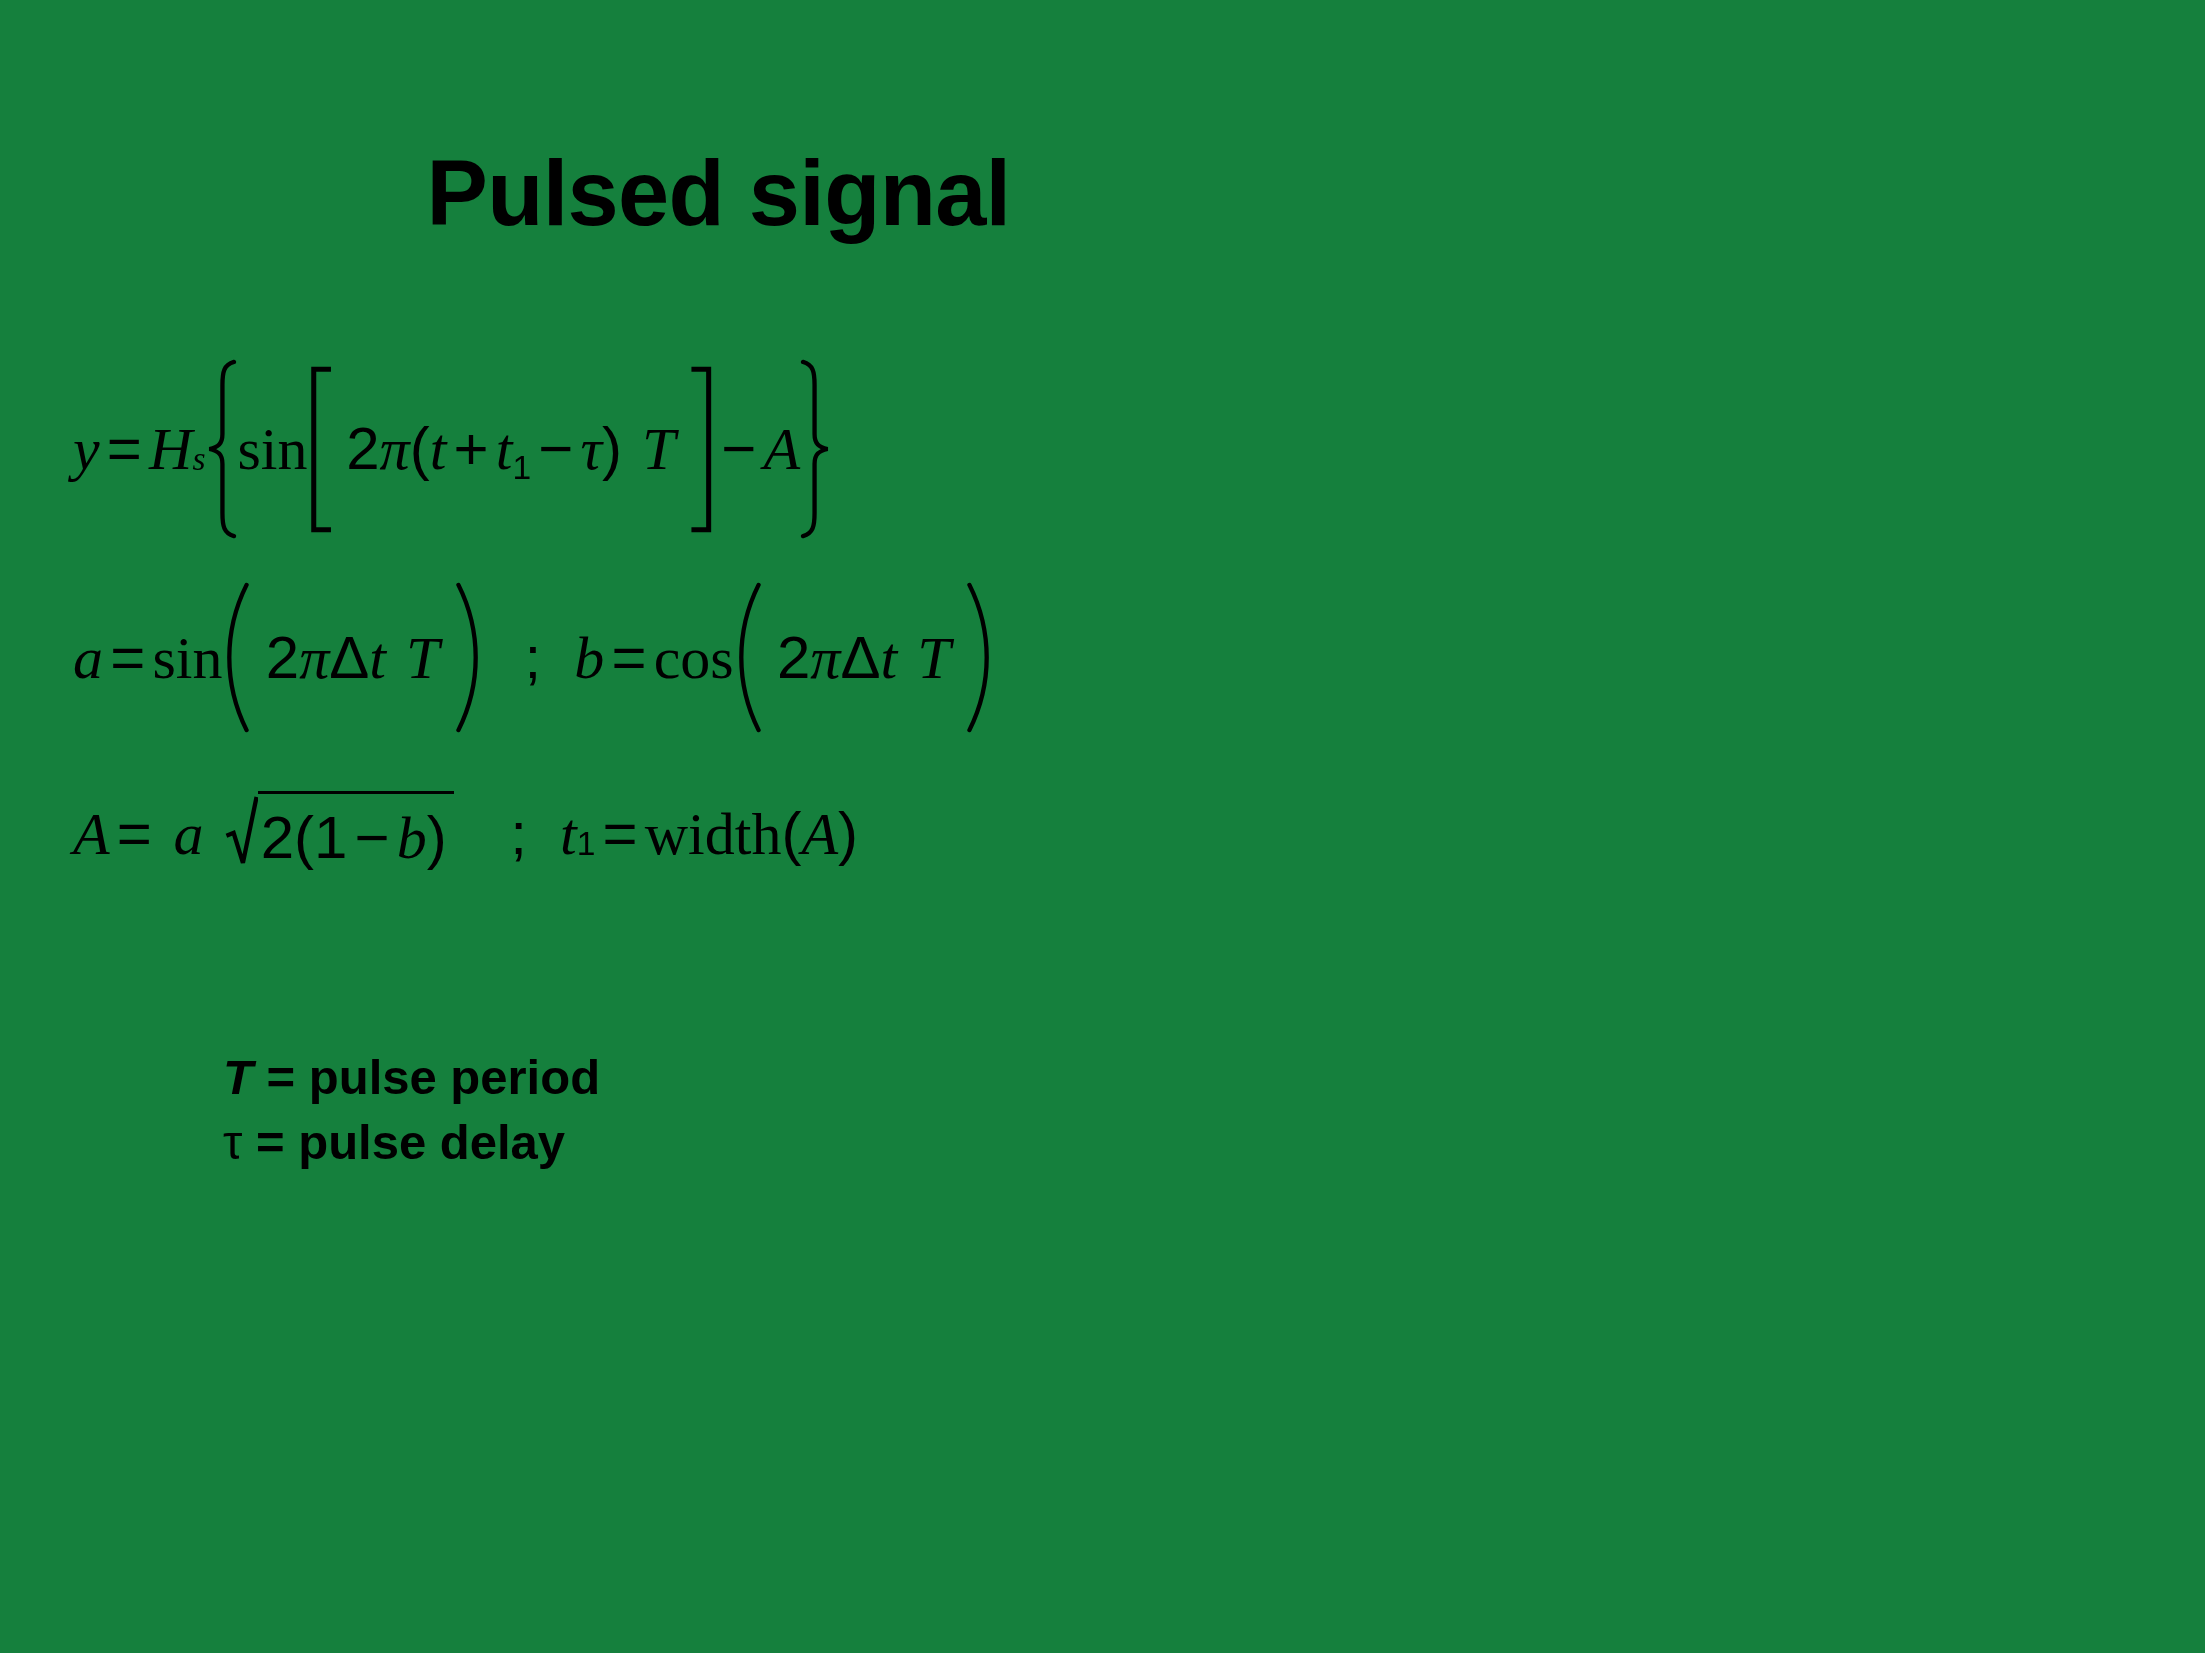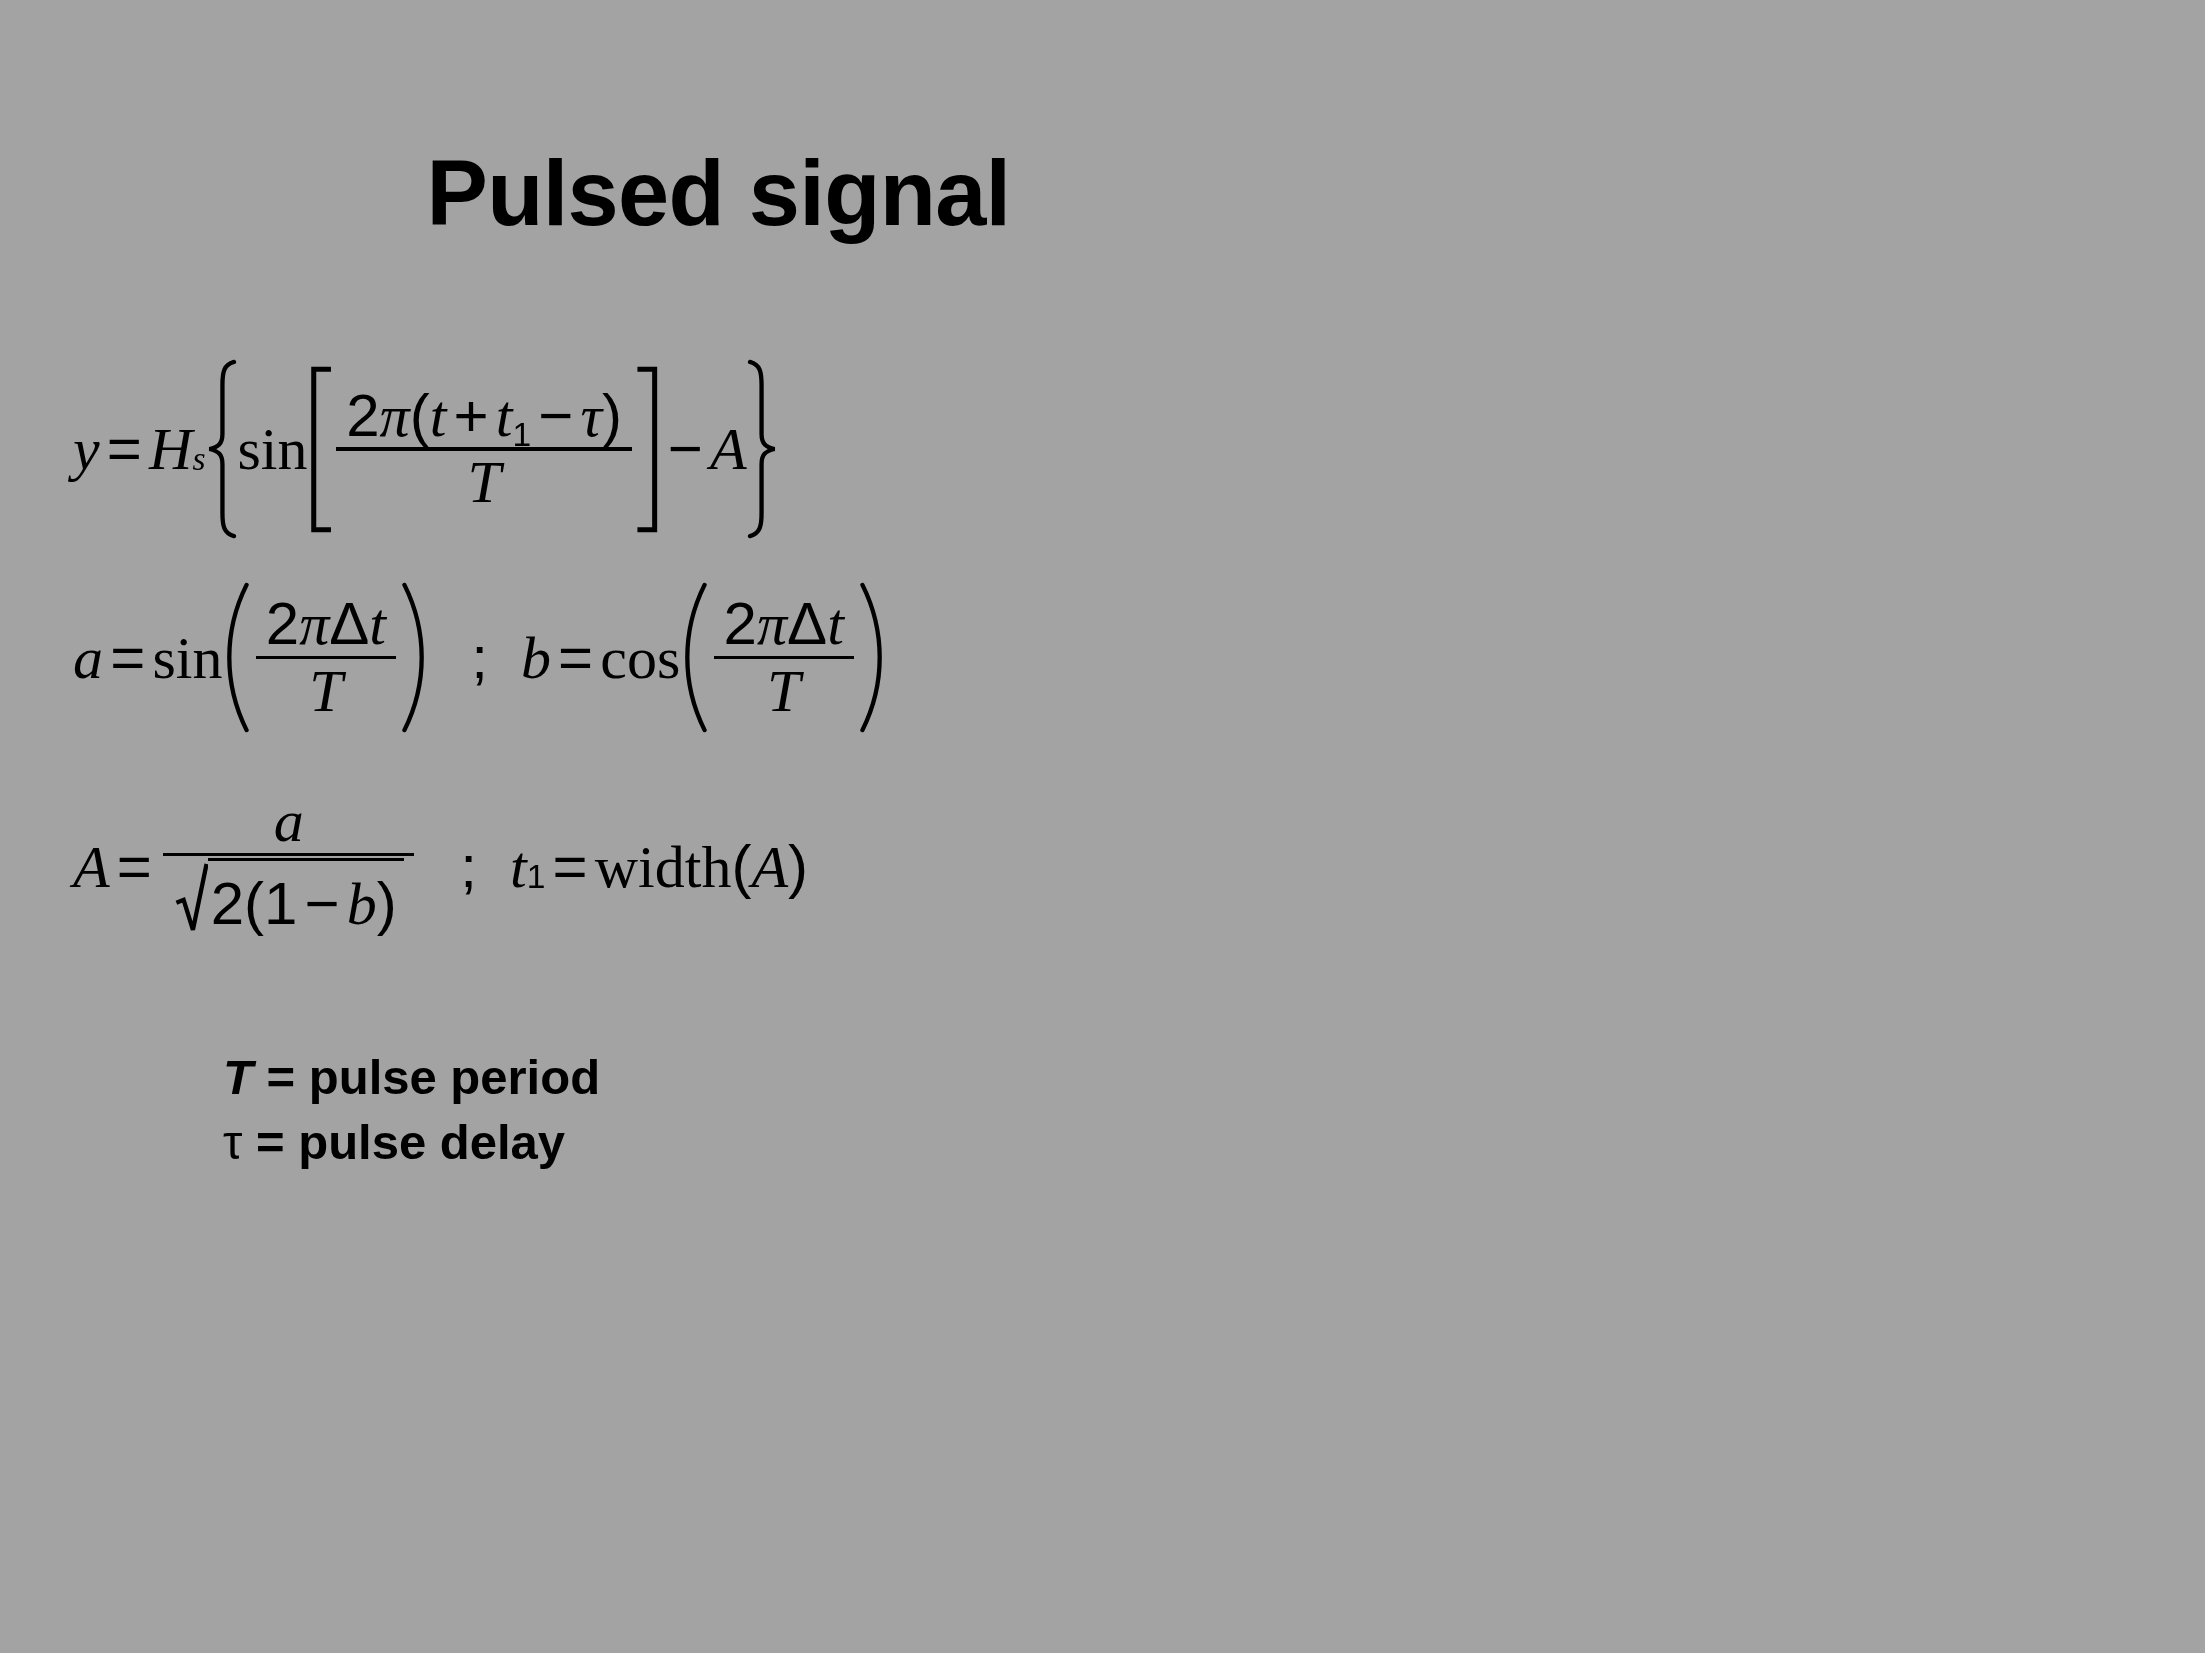--- a/index.html
+++ b/index.html
@@ -5,21 +5,21 @@
 <style>
   html, body {
     margin: 0;
     padding: 0;
     background: #ffffff;
   }
   #slide {
     position: relative;
     width: 2205px;
     height: 1654px;
-    background: #a3a3a3;
+    background: #15803d;
     overflow: hidden;
     font-family: "Liberation Sans", sans-serif;
     color: #000000;
   }
 
   
   #title {
     position: absolute;
     left: 0;
     top: 147px;
@@ -81,21 +81,21 @@
     font-size: 0.56em;
     position: relative;
     top: 0.30em;
     font-family: "Liberation Sans", sans-serif;
     font-style: normal;
   }
 
   
   .frac {
     display: inline-flex;
-    flex-direction: column;
+    flex-direction: row;
     align-items: center;
     justify-content: center;
     vertical-align: middle;
     margin: 0 4.3px;
   }
   .frac .num, .frac .den {
     padding: 1.4px 10px;
     text-align: center;
     white-space: nowrap;
   }

